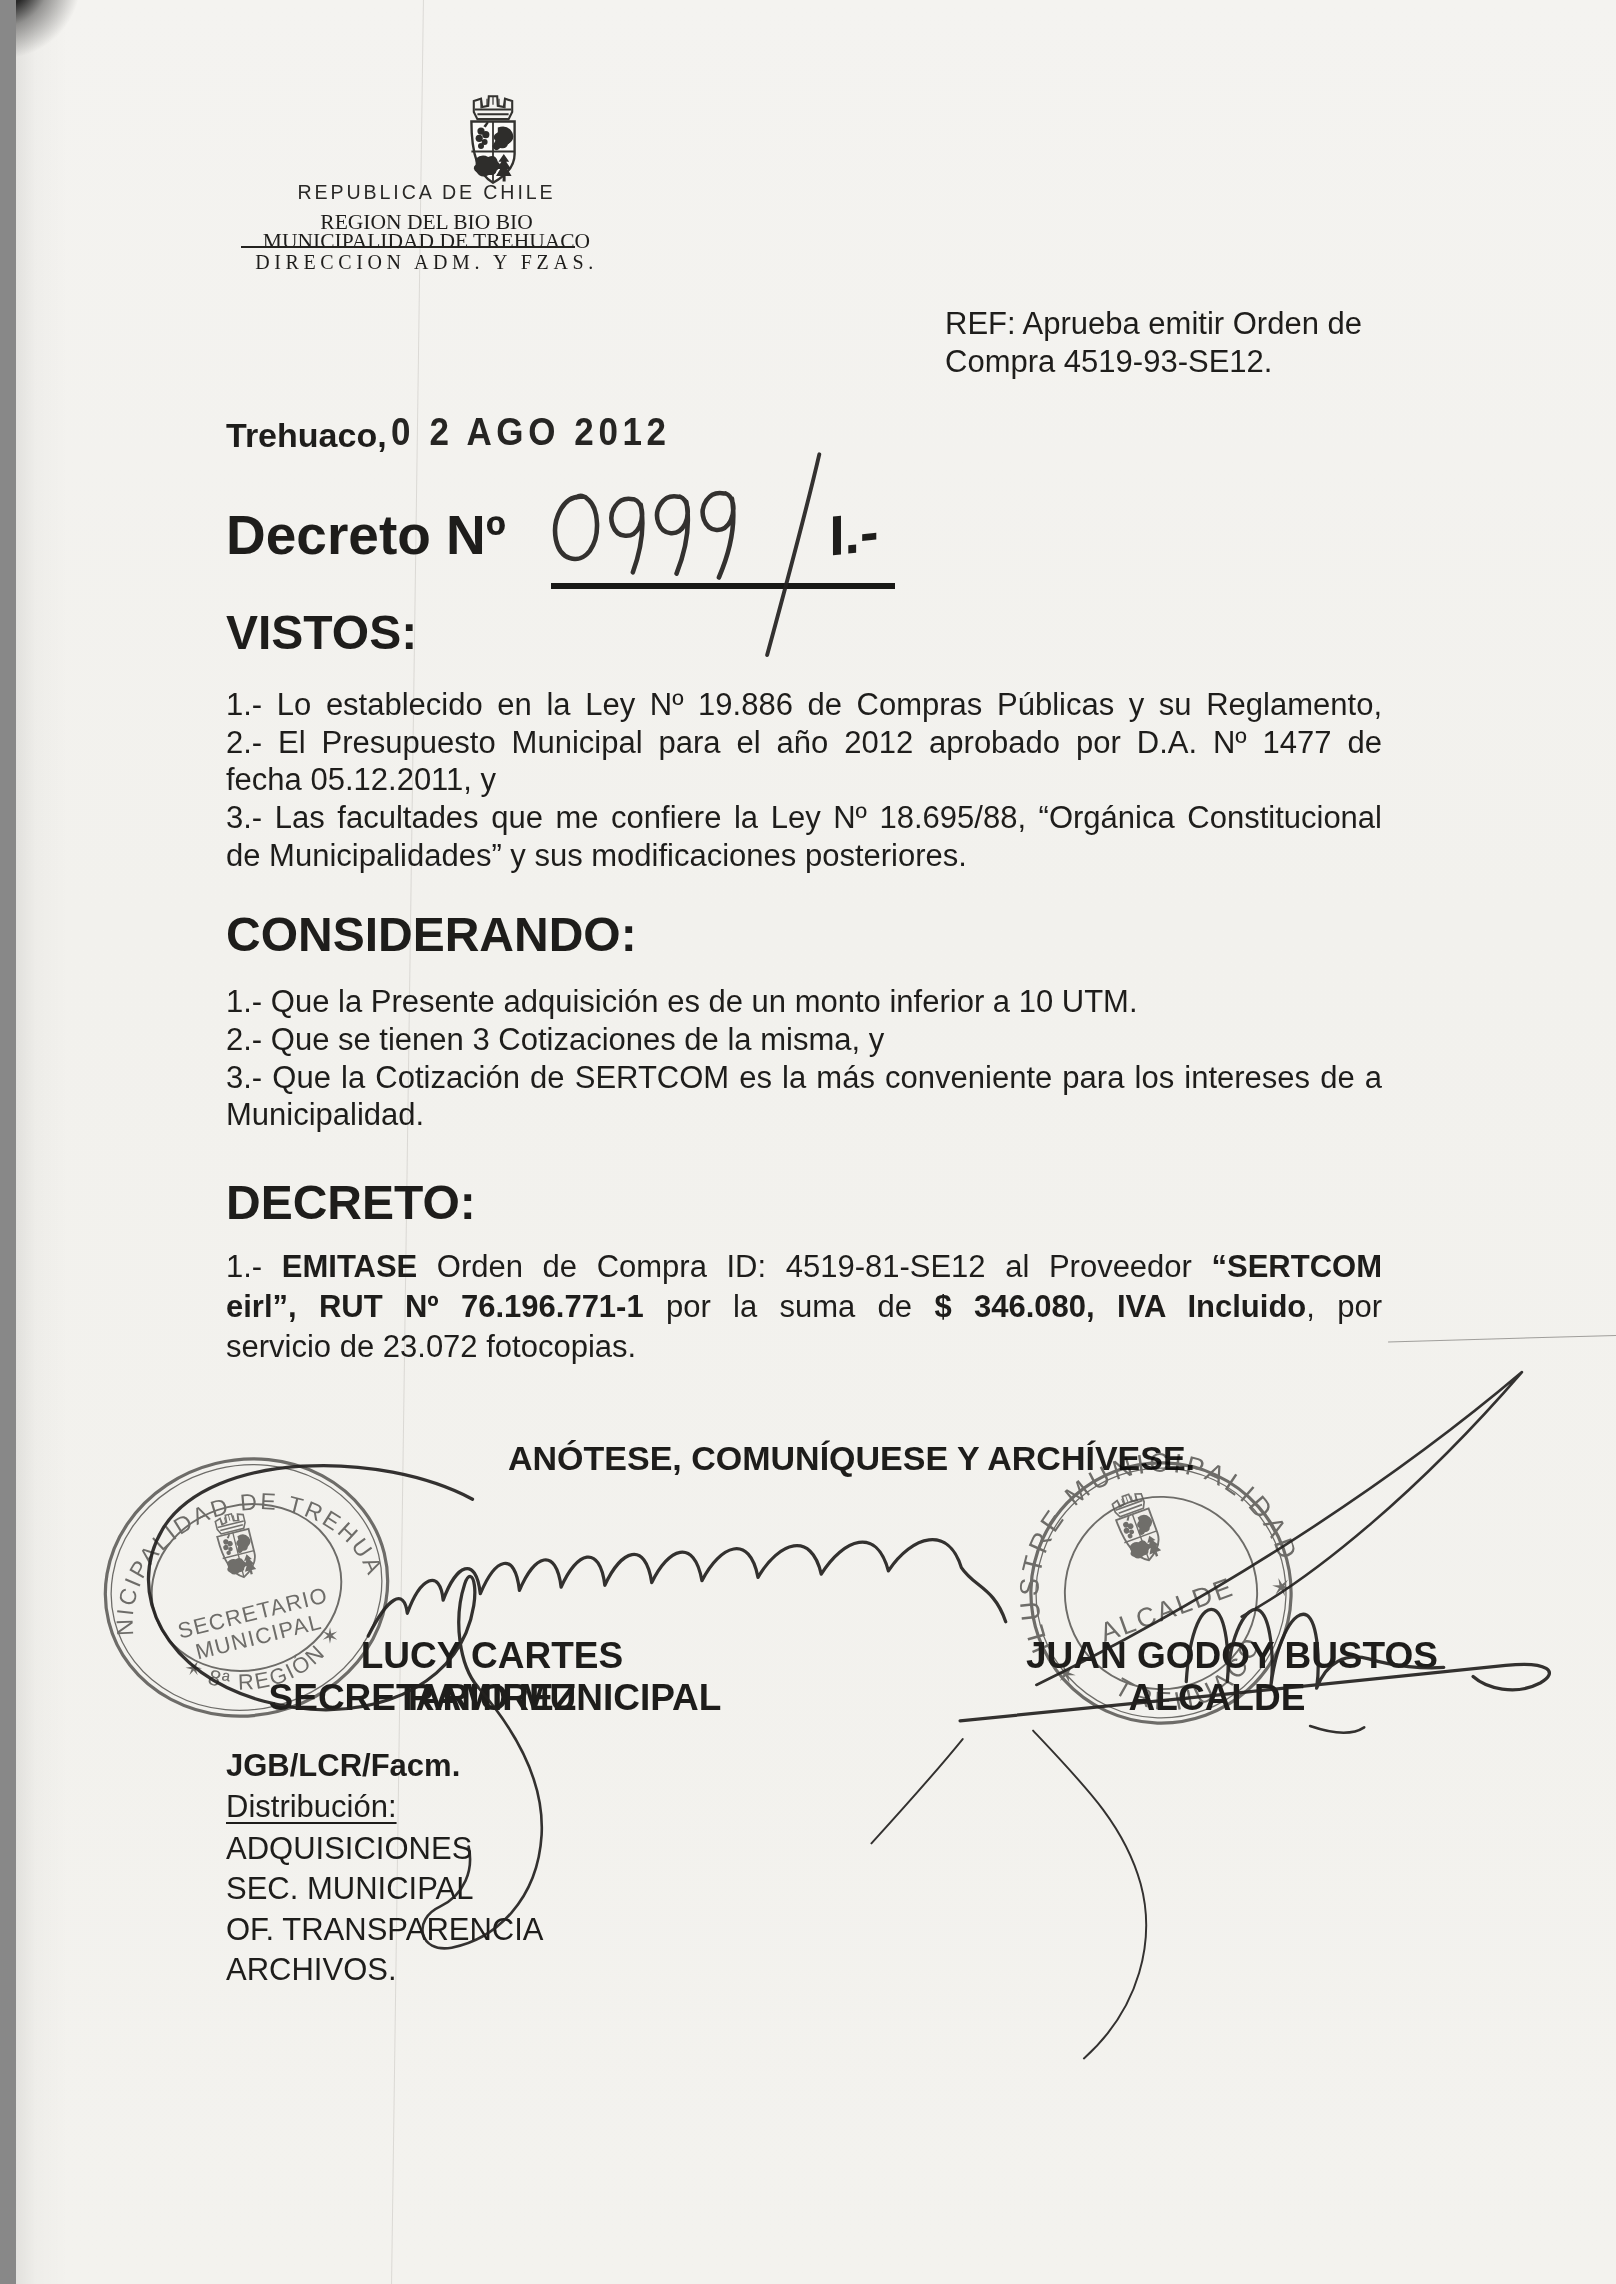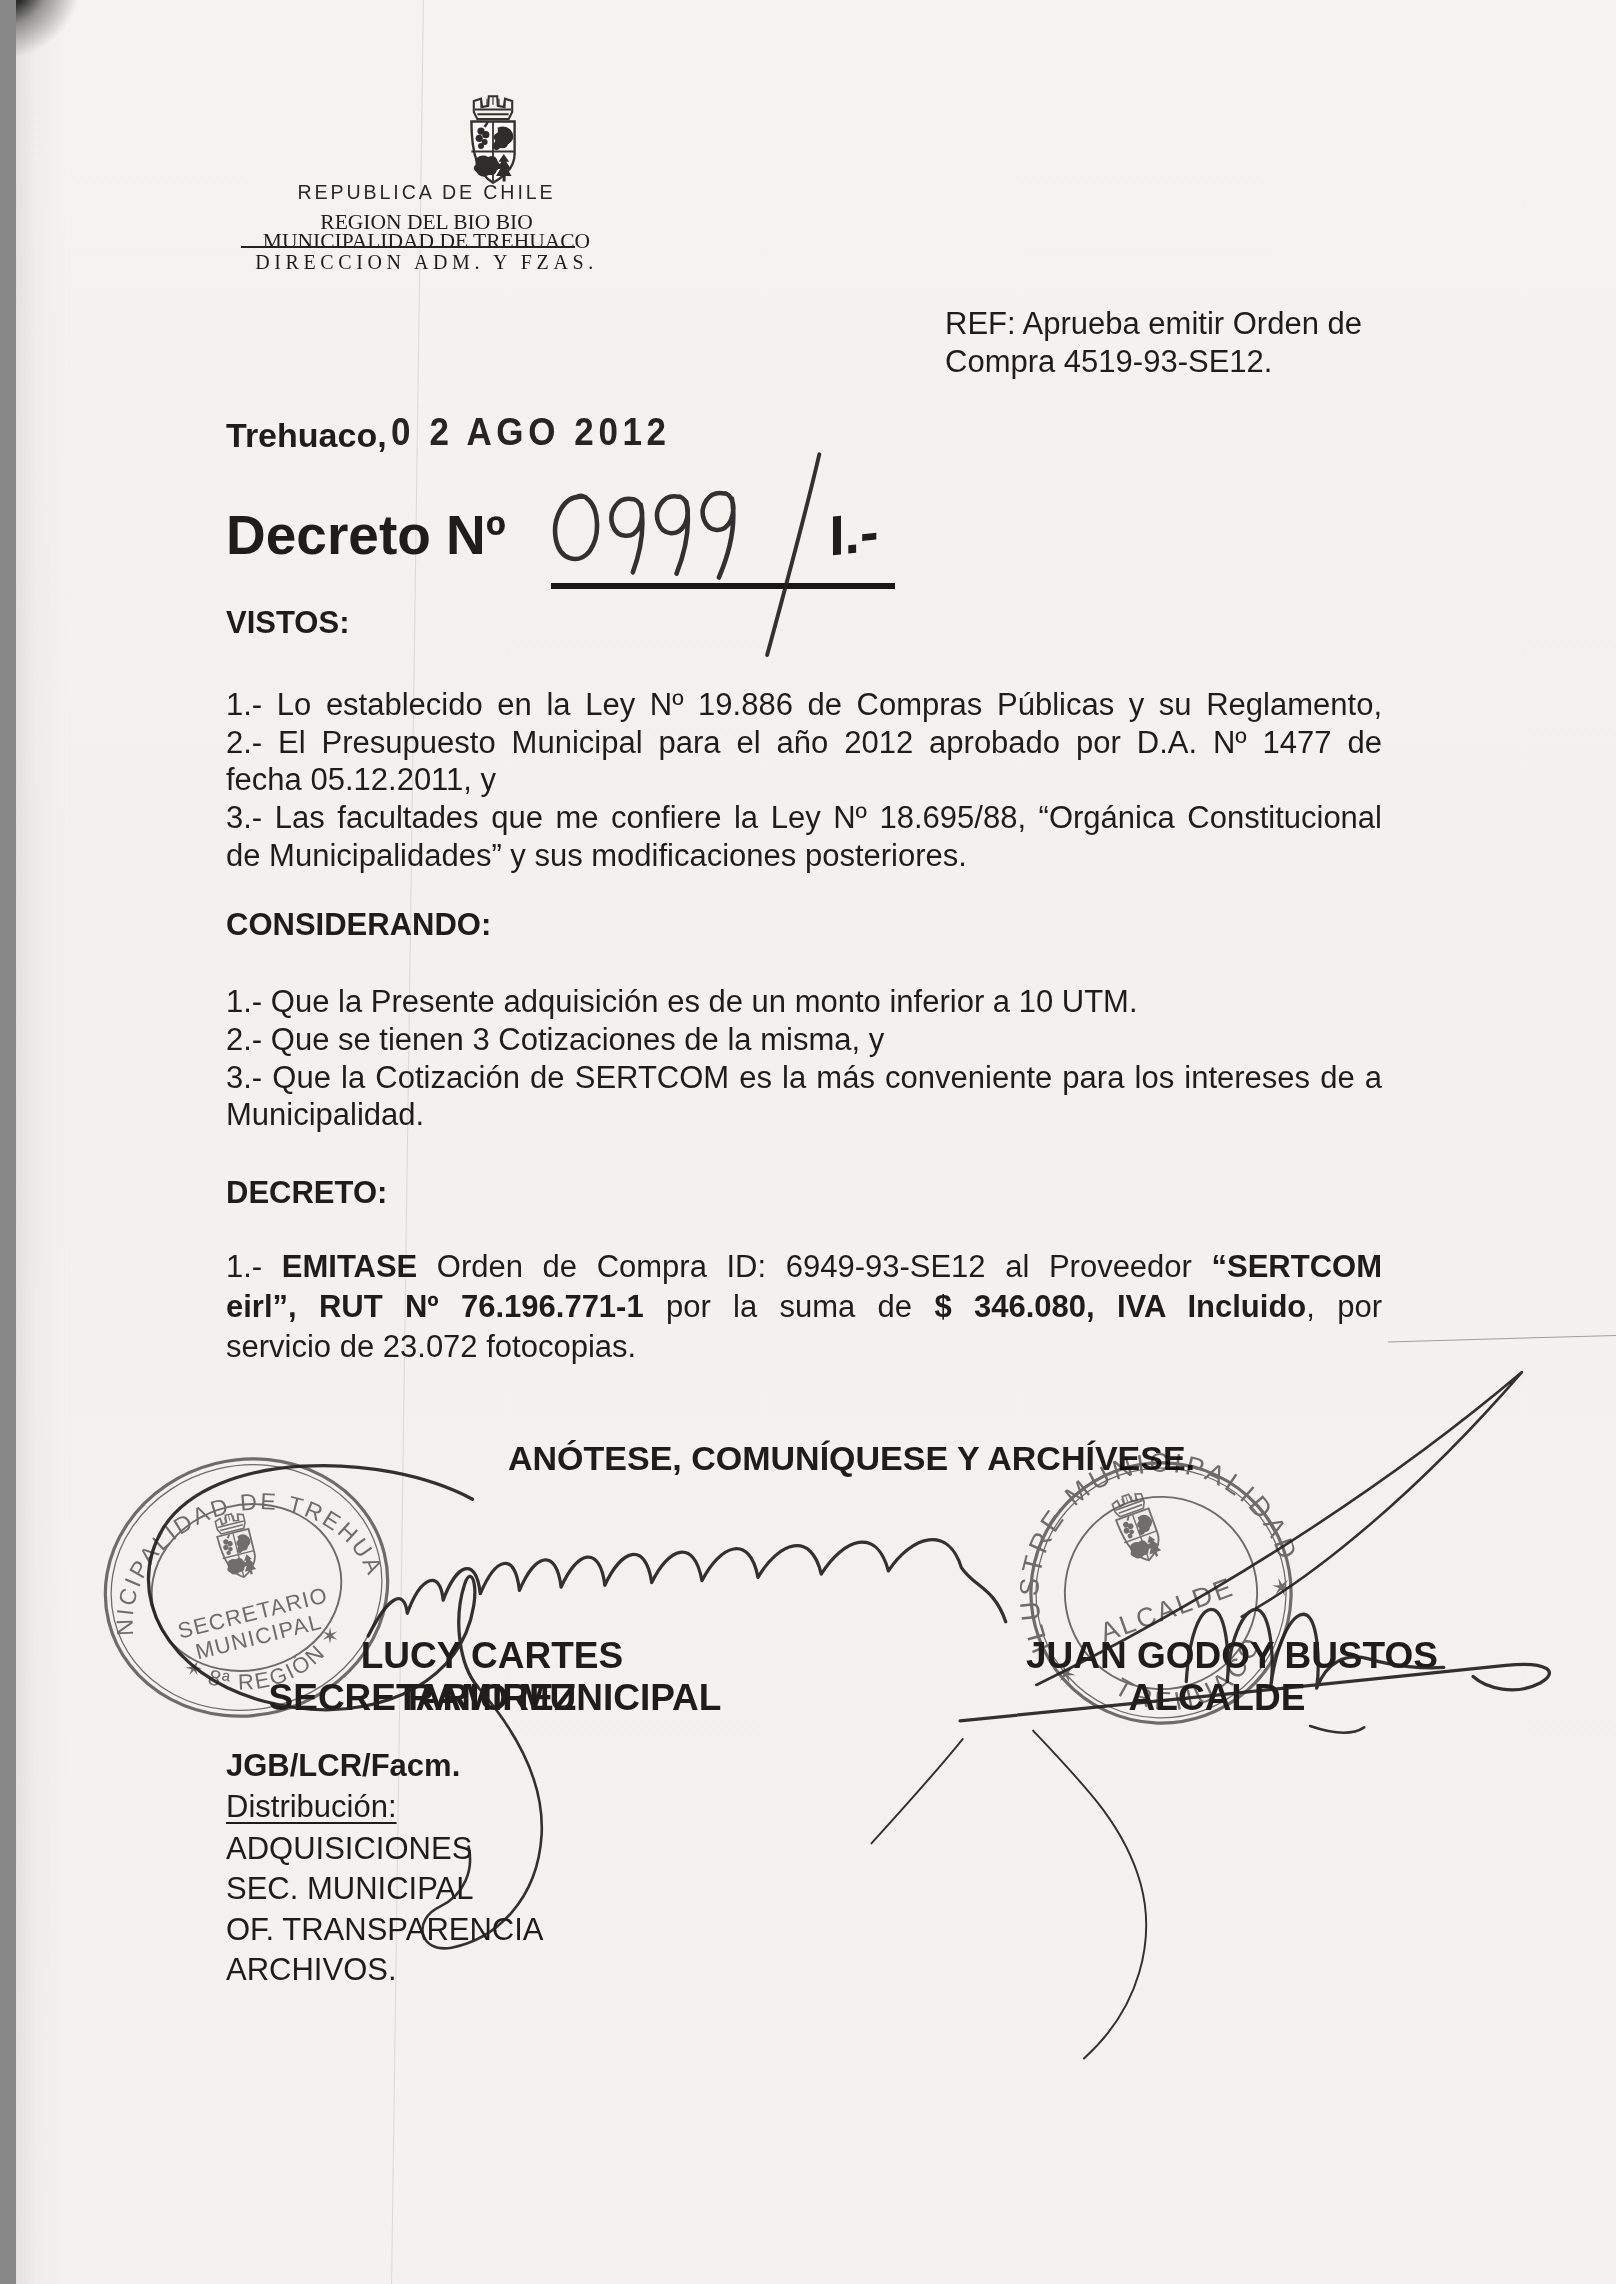--- a/index.html
+++ b/index.html
@@ -40,21 +40,21 @@
   .datestamp{
     left:375px;top:412px;font-size:35px;font-weight:bold;letter-spacing:4.6px;
     transform:scaleY(1.12);color:#262523;font-family:"Liberation Sans","DejaVu Sans",sans-serif;
   }
   
   .decree-label{left:210px;top:503px;font-size:55px;font-weight:bold;}
   .decree-underline{left:535px;top:583px;width:344px;height:5.9px;background:#181816;}
   .decree-suffix{left:813px;top:501px;font-size:56px;font-weight:bold;transform:rotate(-6deg) skewX(-6deg);}
   .hidden-data{left:0;top:0;width:0.7px;height:0.7px;overflow:hidden;color:transparent;font-size:1.3px;}
   
-  .h-sec{font-size:31px;font-weight:bold;}
+  .h-sec{font-size:48px;font-weight:bold;}
   .bline{left:210px;width:1156px;font-size:31px;line-height:38px;height:39px;text-align:left;}
   .just{text-align:justify;text-align-last:justify;}
   .b{font-weight:bold;}
   .closing{left:492px;top:1439px;font-size:34px;font-weight:bold;}
   
   .sig-name{font-size:37px;font-weight:bold;text-align:center;}
   .sig-title{font-size:37px;font-weight:bold;text-align:center;}
   .footer-line{left:210px;font-size:31px;line-height:39px;}
   .u{text-decoration:underline;text-decoration-thickness:2px;text-underline-offset:5.2px;}
   
@@ -129,21 +129,21 @@
   <div class="abs bline" style="top:837px">de Municipalidades” y sus modificaciones posteriores.</div>
 
   <div class="abs h-sec" style="left:210px;top:907px">CONSIDERANDO:</div>
   <div class="abs bline" style="top:983px">1.- Que la Presente adquisición es de un monto inferior a 10 UTM.</div>
   <div class="abs bline" style="top:1021px">2.- Que se tienen 3 Cotizaciones de la misma, y</div>
   <div class="abs bline just" style="top:1059px">3.- Que la Cotización de SERTCOM es la más conveniente para los intereses de a</div>
   <div class="abs bline" style="top:1096px">Municipalidad.</div>
 
   <div class="abs h-sec" style="left:210px;top:1175px">DECRETO:</div>
   <div class="abs bline just" style="top:1248px">
-    <span>1.- </span><span class="b">EMITASE</span><span> Orden de Compra ID: 6949-93-SE12 al Proveedor </span><span class="b">“SERTCOM</span>
+    <span>1.- </span><span class="b">EMITASE</span><span> Orden de Compra ID: 4519-81-SE12 al Proveedor </span><span class="b">“SERTCOM</span>
   </div>
   <div class="abs bline just" style="top:1288px">
     <span class="b">eirl”, RUT Nº 76.196.771-1</span><span> por la suma de </span><span class="b">$ 346.080,</span><span> </span><span class="b">IVA Incluido</span><span>, por</span>
   </div>
   <div class="abs bline" style="top:1328px">servicio de 23.072 fotocopias.</div>
 
   <div class="abs closing">ANÓTESE, COMUNÍQUESE Y ARCHÍVESE.</div>
 
   <div class="abs stamp stamp-left">
     <svg width="331" height="271" viewBox="0 0 460 420">

